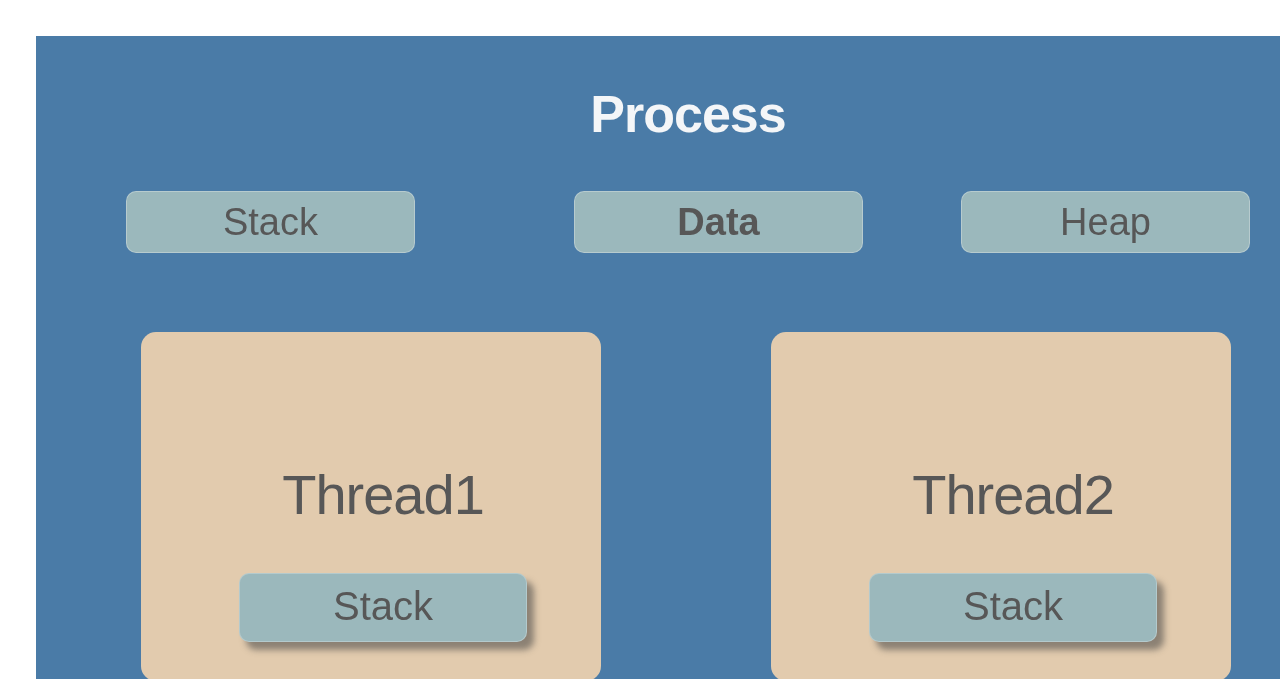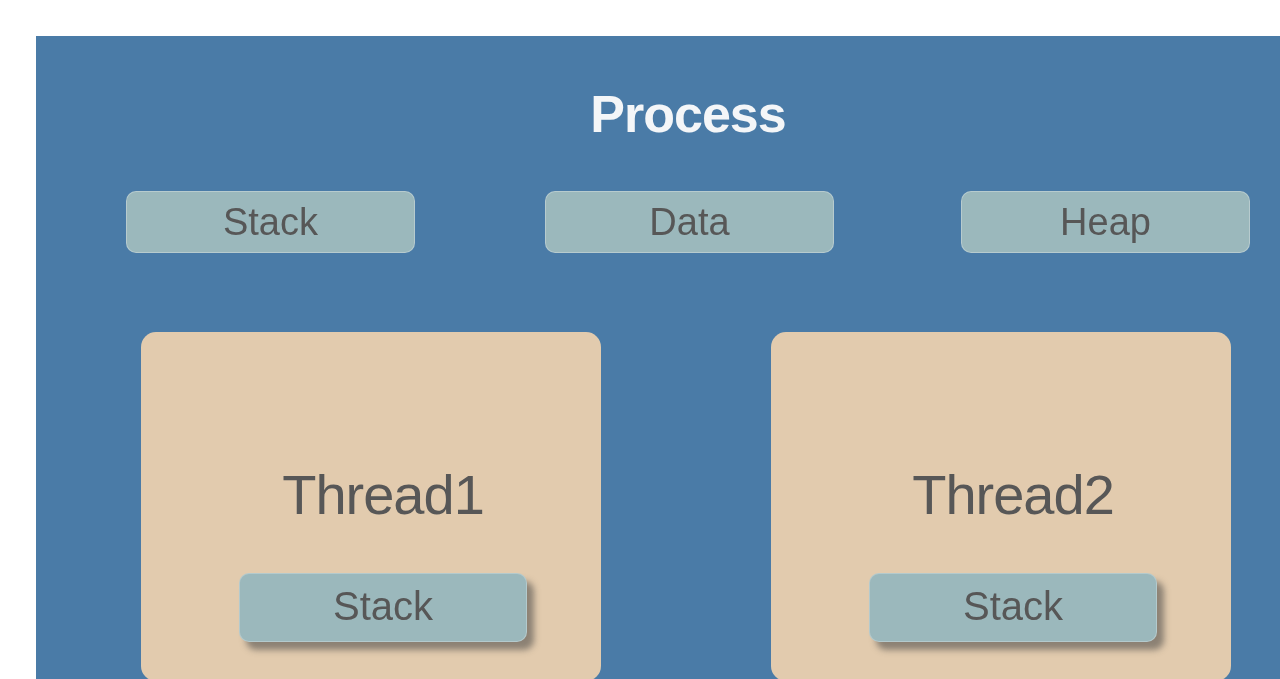--- a/index.html
+++ b/index.html
@@ -41,21 +41,21 @@
     background: var(--section-fill);
     border: 1px solid rgba(255,255,255,0.28);
     border-radius: 10px;
     display: flex;
     align-items: center;
     justify-content: center;
     font-size: 38px;
     color: var(--text-dark);
   }
   .section-code { left: 78px; }
-  .section-data { left: 497px; }
+  .section-data { left: 526px; font-weight: bold; }
   .section-heap { left: 913px; }
   .thread-card {
     position: absolute;
     top: 284px;
     width: 460px;
     height: 349px;
     background: var(--thread-fill);
     border-radius: 15px;
   }
   .thread-1 { left: 93px; }

